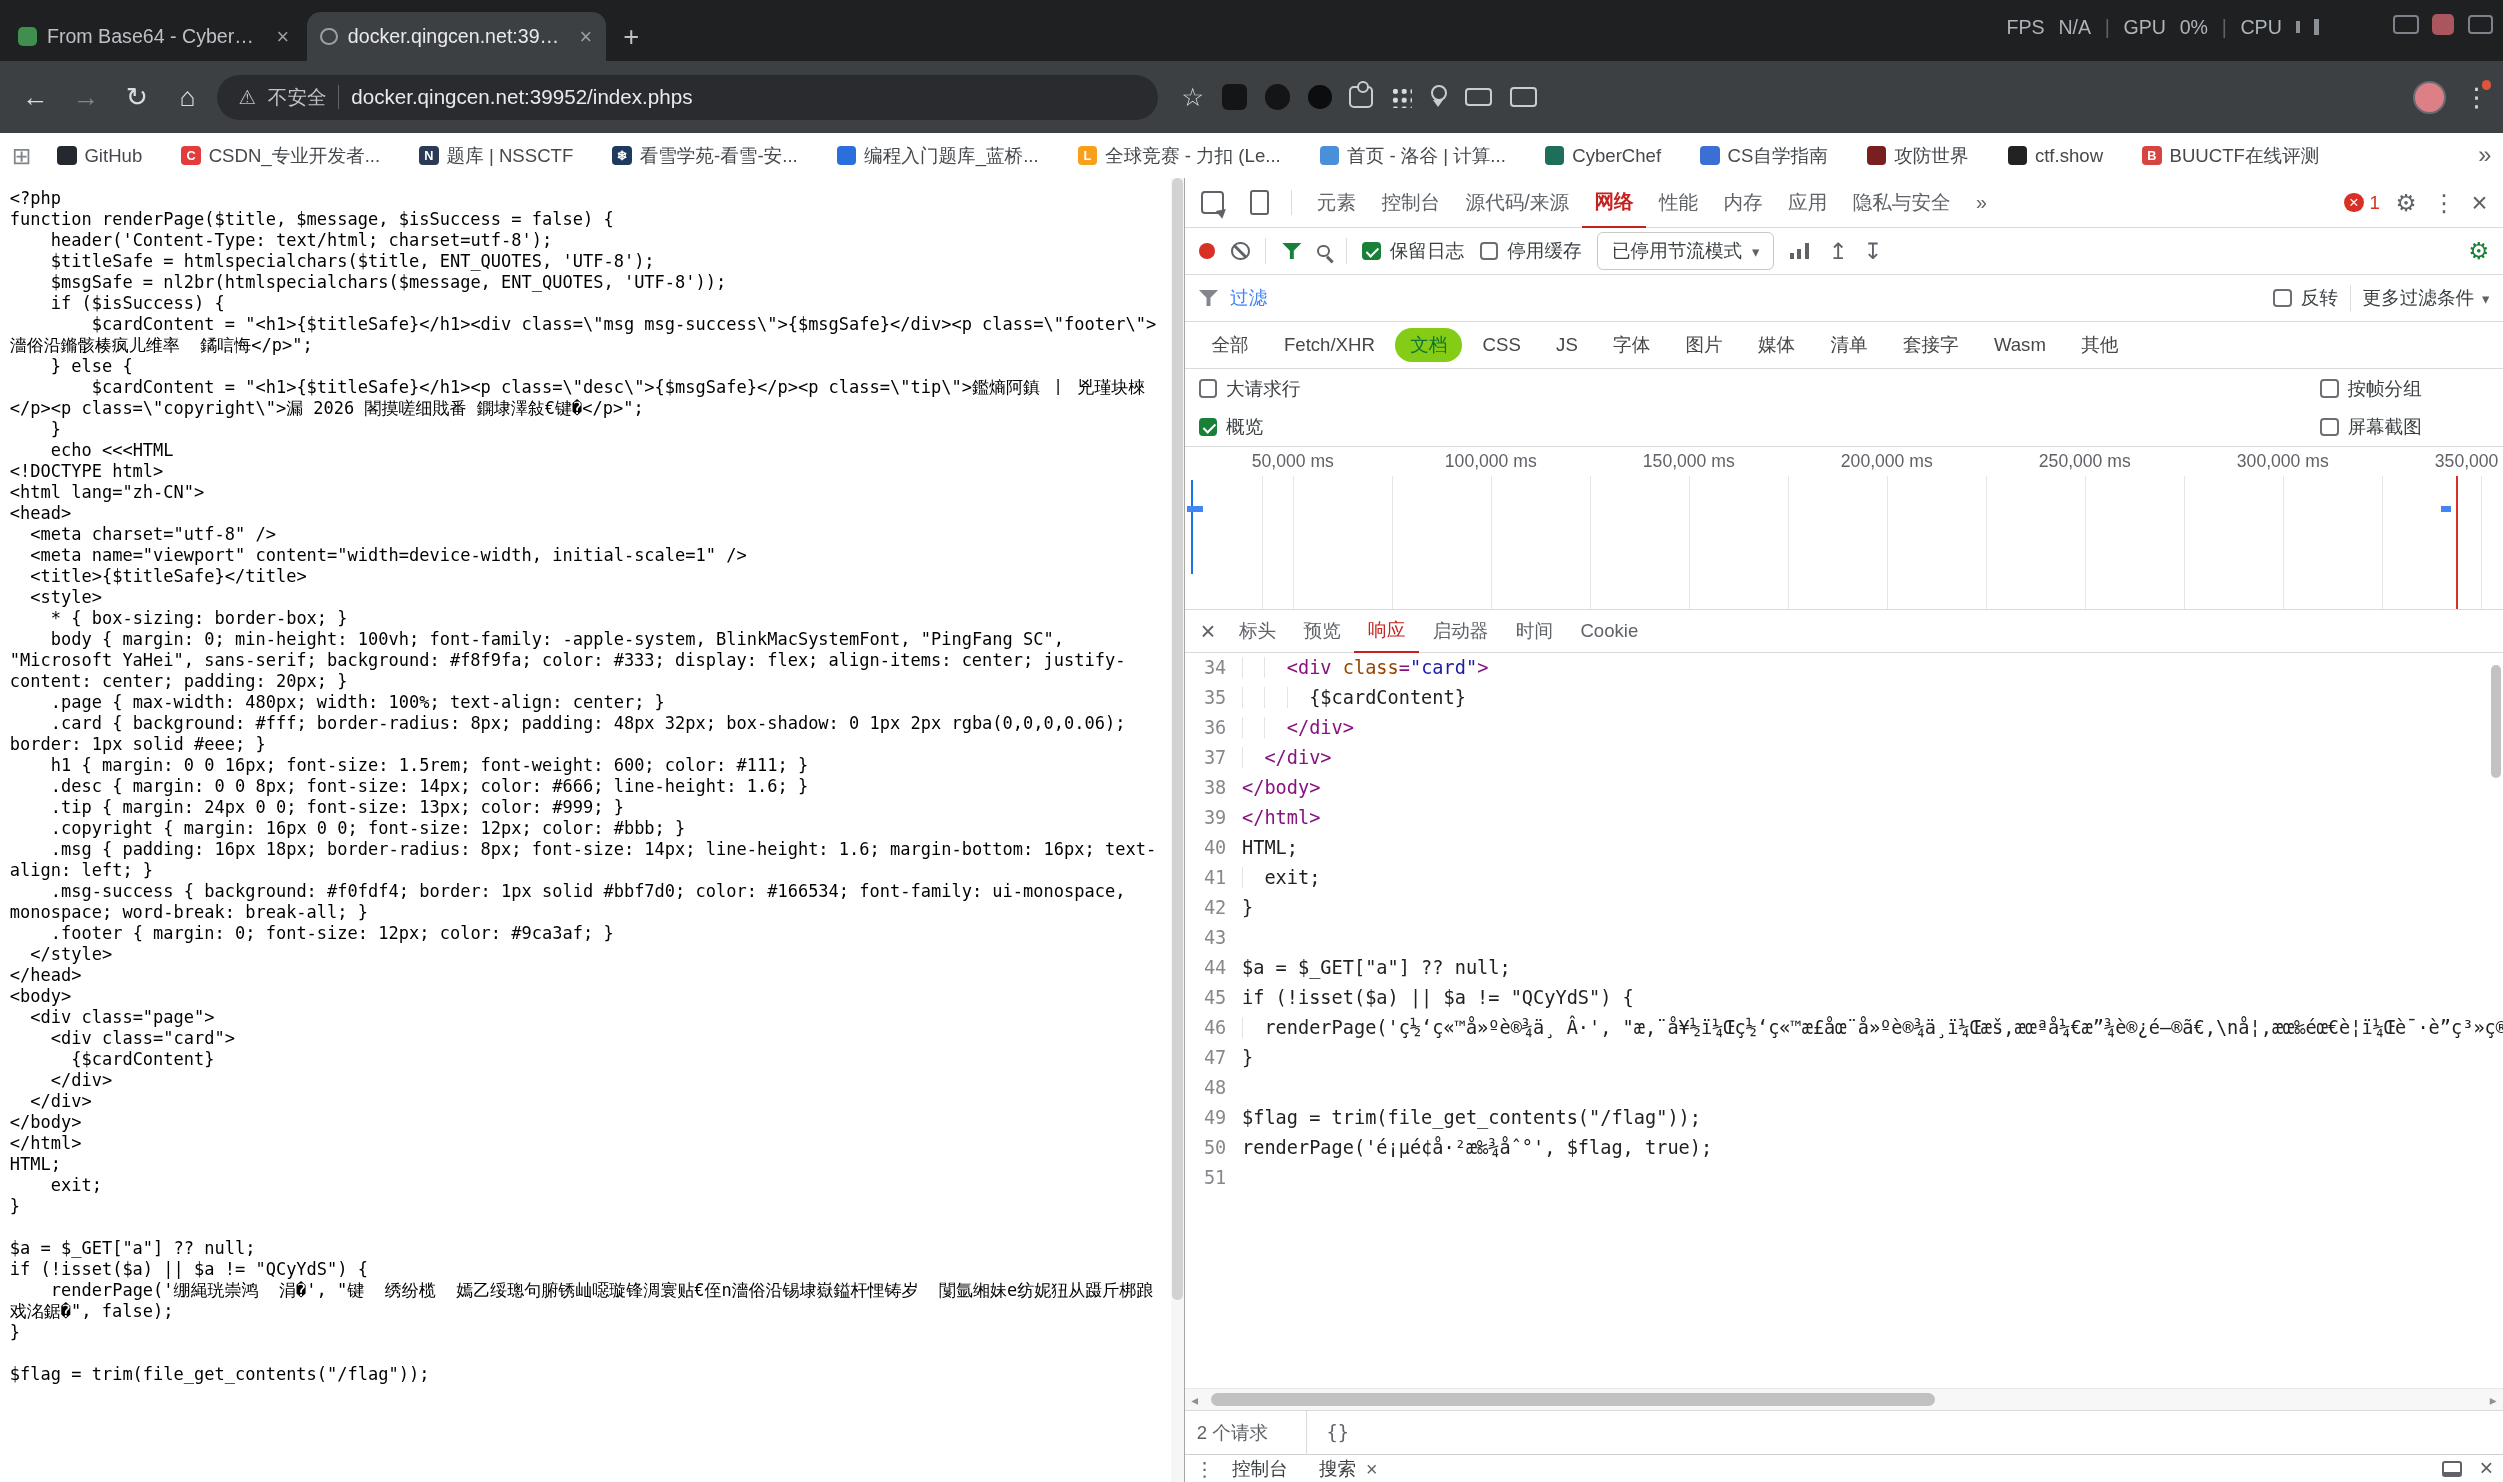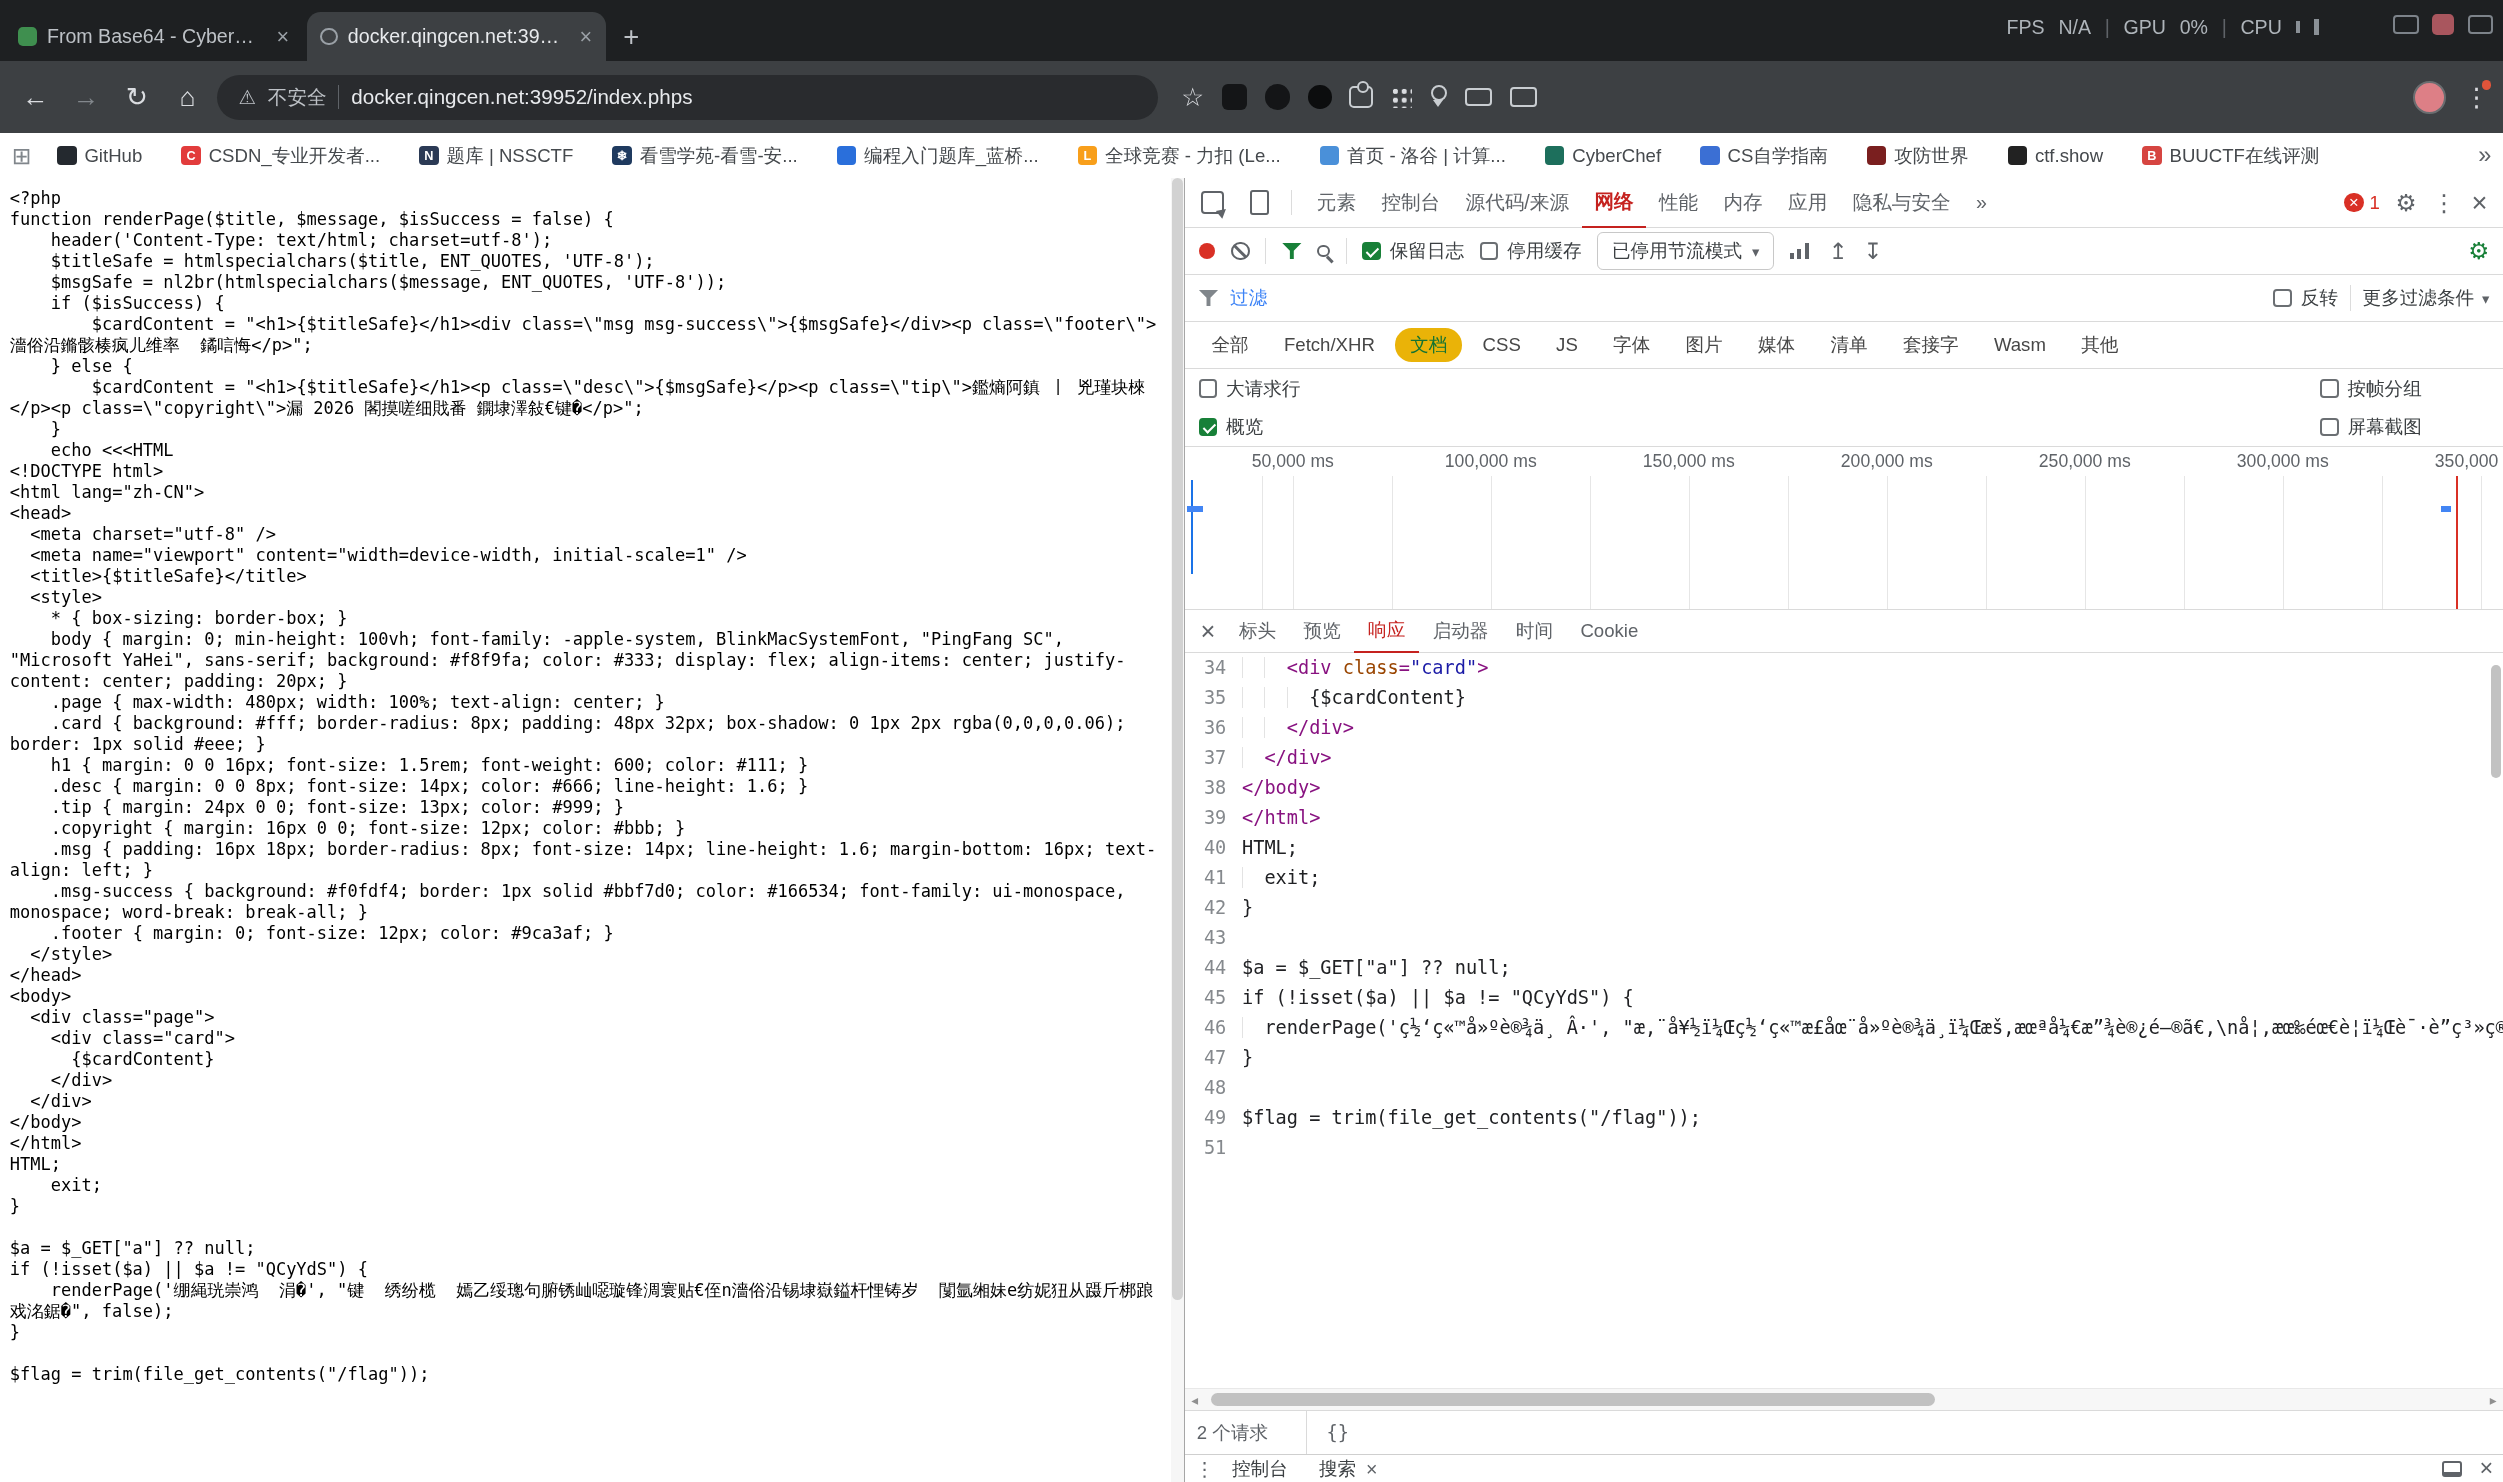--- a/index.html
+++ b/index.html
@@ -127,21 +127,21 @@
   .arrow-io{font-size:22.5px;color:#5f6368;}
   .dt-net .spacer{flex:1;}
 
   .dt-filter{height:47px;padding:0 13.7px;gap:11.8px;}
   .filter-ph{color:#3b82f6;font-size:18.6px;}
   .dt-filter .spacer{flex:1;}
   .more-filters{display:flex;align-items:center;gap:7.8px;white-space:nowrap;font-size:18.6px;}
 
   .dt-chips{height:47px;padding:0 11.8px;gap:5.9px;}
   .chip{padding:3.9px 14.7px;border-radius:16.7px;color:#474747;font-size:18.6px;white-space:nowrap;}
-  .chip.active{background:#eab308;color:#137333;}
+  .chip.active{background:#84cc16;color:#137333;}
 
   .dt-opts{height:39px;padding:0 13.7px;position:relative;border-bottom:0;}
   .dt-opts.last{border-bottom:1px solid #dadada;}
   .opt-right{position:absolute;left:1135px;}
 
   .dt-overview{height:163px;position:relative;border-bottom:1px solid #dadada;flex:none;overflow:hidden;}
   .ov-labels{display:flex;margin-left:8.8px;height:29px;align-items:center;color:#5f6368;font-size:17.6px;}
   .ov-label{flex:0 0 198px;text-align:center;white-space:nowrap;}
   .ov-grid{position:absolute;top:29px;left:0;right:0;bottom:0;
     background-image:repeating-linear-gradient(to right,#e6e6e6 0 1px,transparent 1px 99px);
@@ -632,20 +632,24 @@
                 <div class="code-line">
                   <span class="gutter">48</span>
                   <span class="code-text"></span>
                 </div>
 
                 <div class="code-line">
                   <span class="gutter">49</span>
                   <span class="code-text"><span>$flag = trim(file_get_contents("/flag"));</span></span>
                 </div>
 
+                <div class="code-line">
+                  <span class="gutter">50</span>
+                  <span class="code-text"><span>renderPage('é¡µé¢å·²æ‰¾åˆ°', $flag, true);</span></span>
+                </div>
 
                 <div class="code-line">
                   <span class="gutter">51</span>
                   <span class="code-text"></span>
                 </div>
               </div>
             <div class="v-thumb"></div>
           </div>
           <div class="h-scroll">
             <span class="h-arrow left">◂</span>

